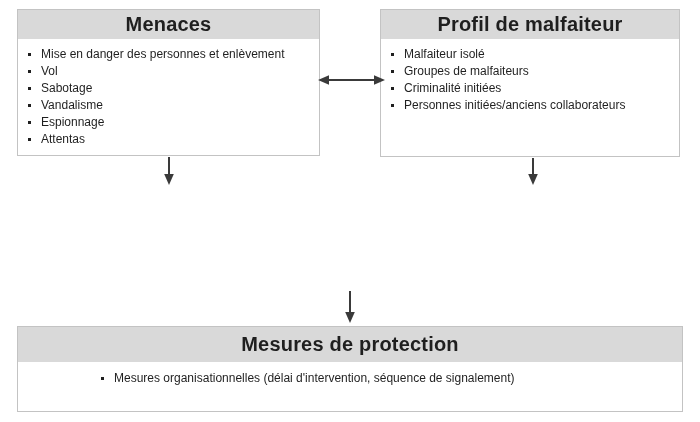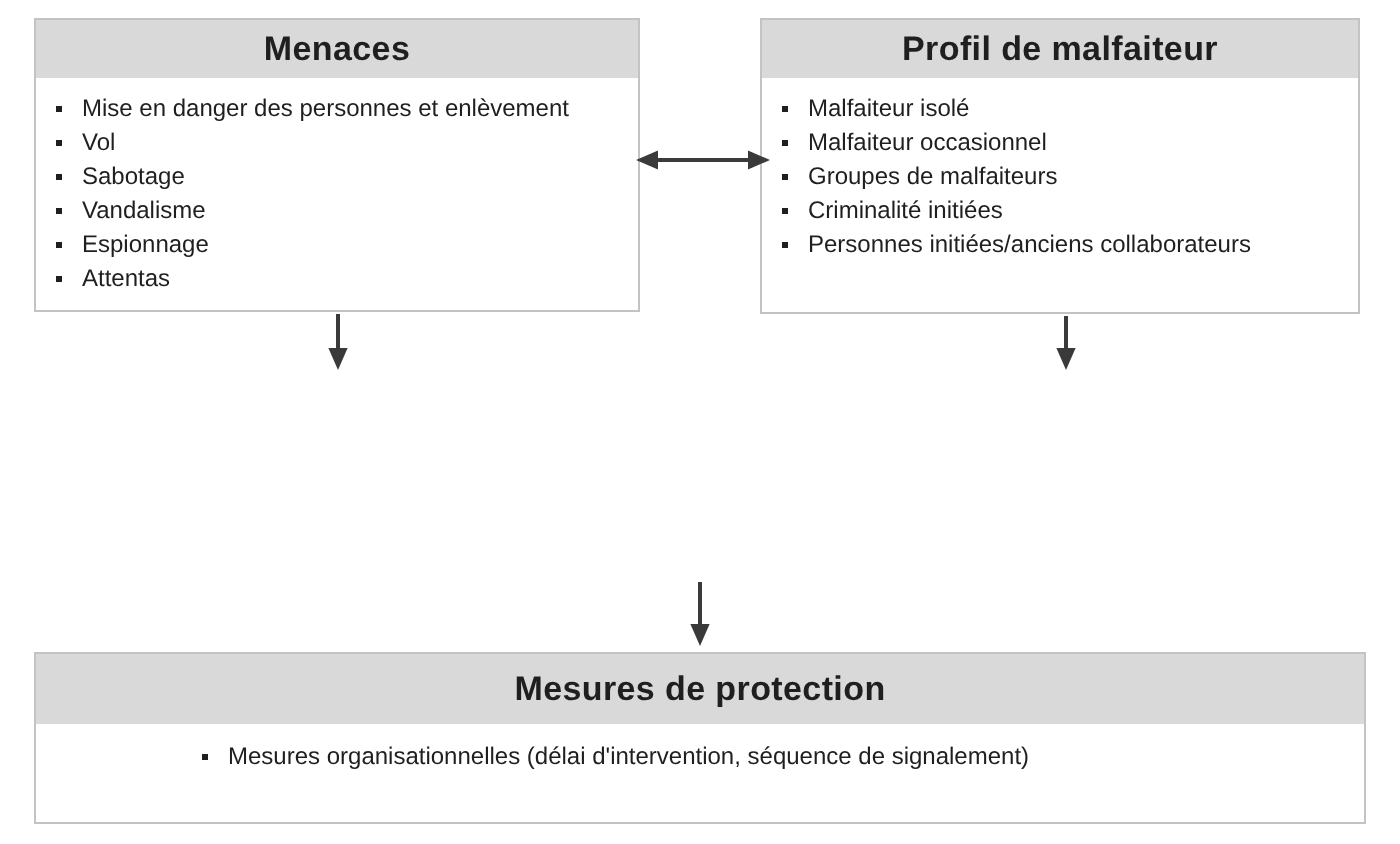--- a/index.html
+++ b/index.html
@@ -21,21 +21,21 @@
     background: #ffffff;
     border: 1px solid #c3c3c3;
     box-sizing: border-box;
   }
   .box-header {
     background: #d9d9d9;
     display: flex;
     align-items: center;
     justify-content: center;
     font-weight: bold;
-    font-size: 17px;
+    font-size: 20px;
     letter-spacing: 0.2px;
   }
   .box-small .box-header { height: 29px; }
   .box-wide .box-header  { height: 35px; }
   ul.bullets {
     list-style: none;
     margin: 0;
     padding: 0;
   }
   ul.bullets li {
@@ -82,21 +82,20 @@
         <li>Vandalisme</li>
         <li>Espionnage</li>
         <li>Attentas</li>
       </ul>
   </div>
 
   <div class="box box-small" id="box-profil">
     <div class="box-header">Profil de malfaiteur</div>
     <ul class="bullets">
         <li>Malfaiteur isolé</li>
-        <li>Malfaiteur occasionnel</li>
         <li>Groupes de malfaiteurs</li>
         <li>Criminalité initiées</li>
         <li>Personnes initiées/anciens collaborateurs</li>
       </ul>
   </div>
 
 
   <div class="box box-wide" id="box-mesures">
     <div class="box-header">Mesures de protection</div>
     <ul class="bullets">

